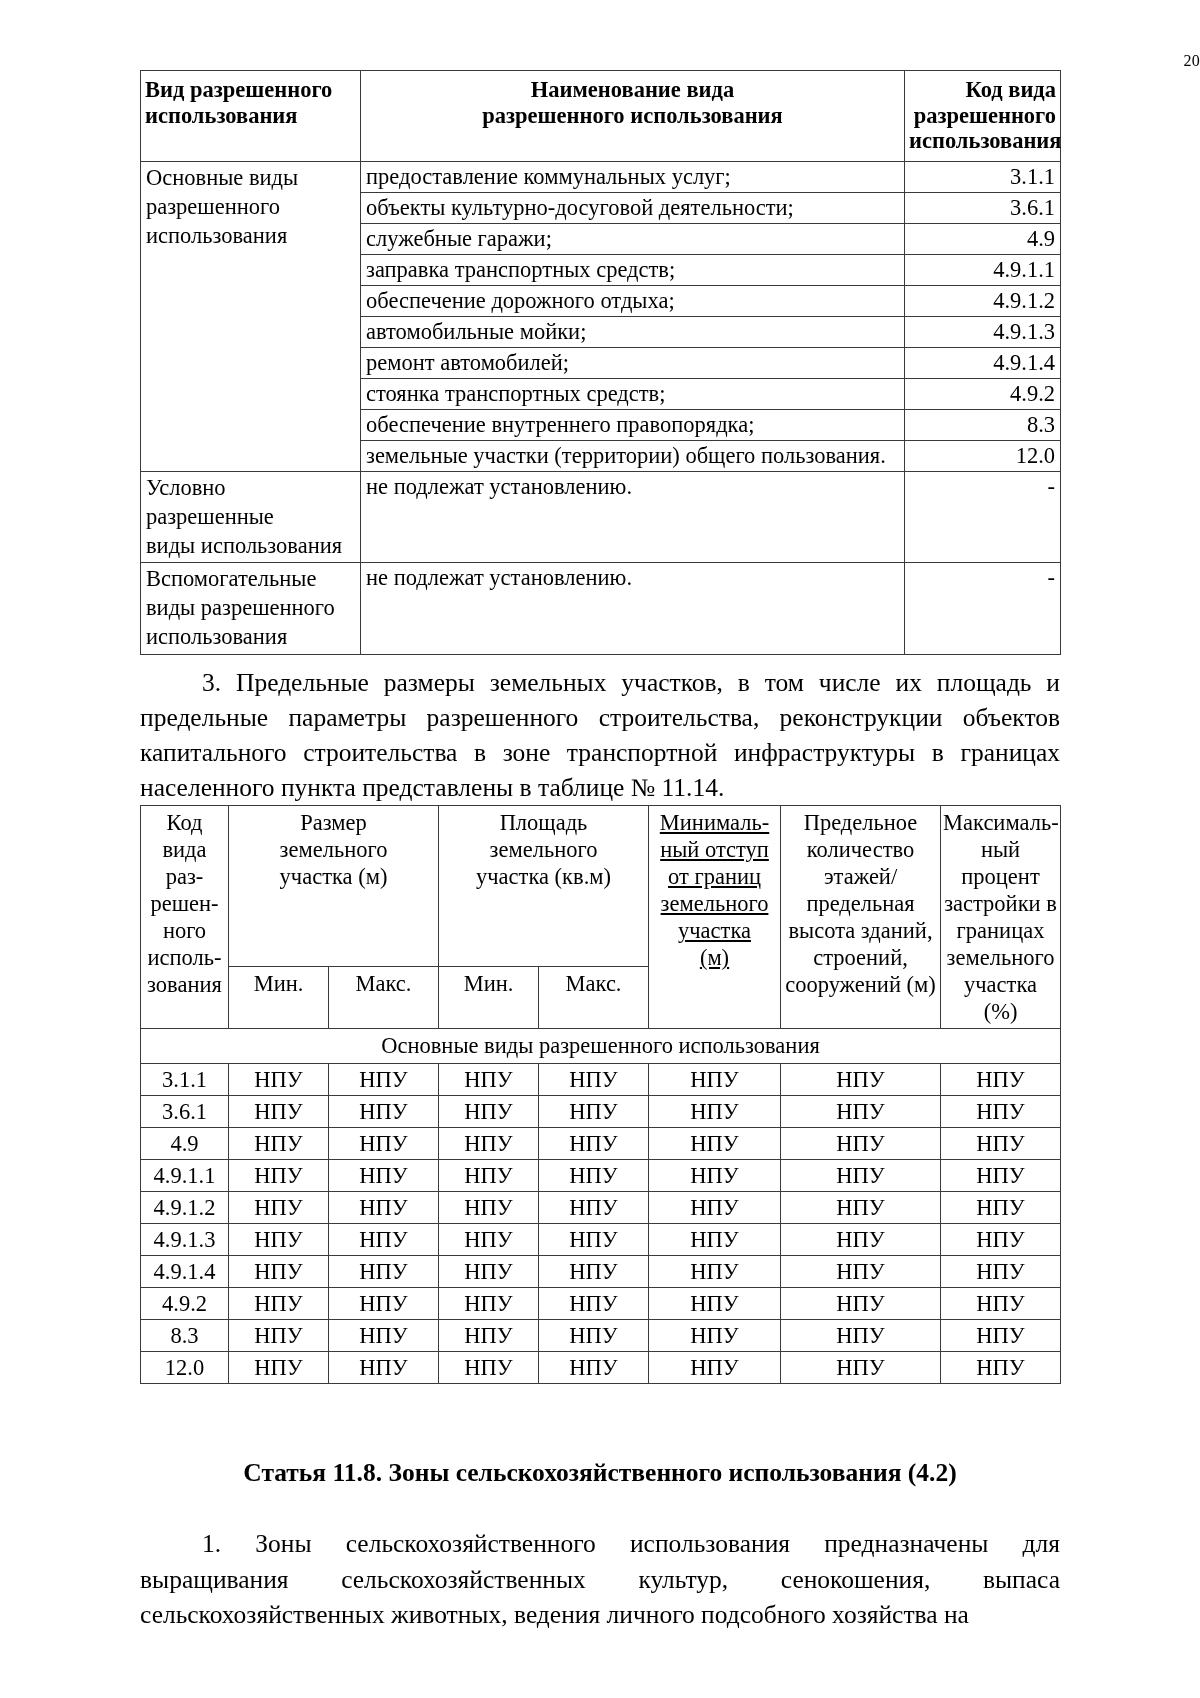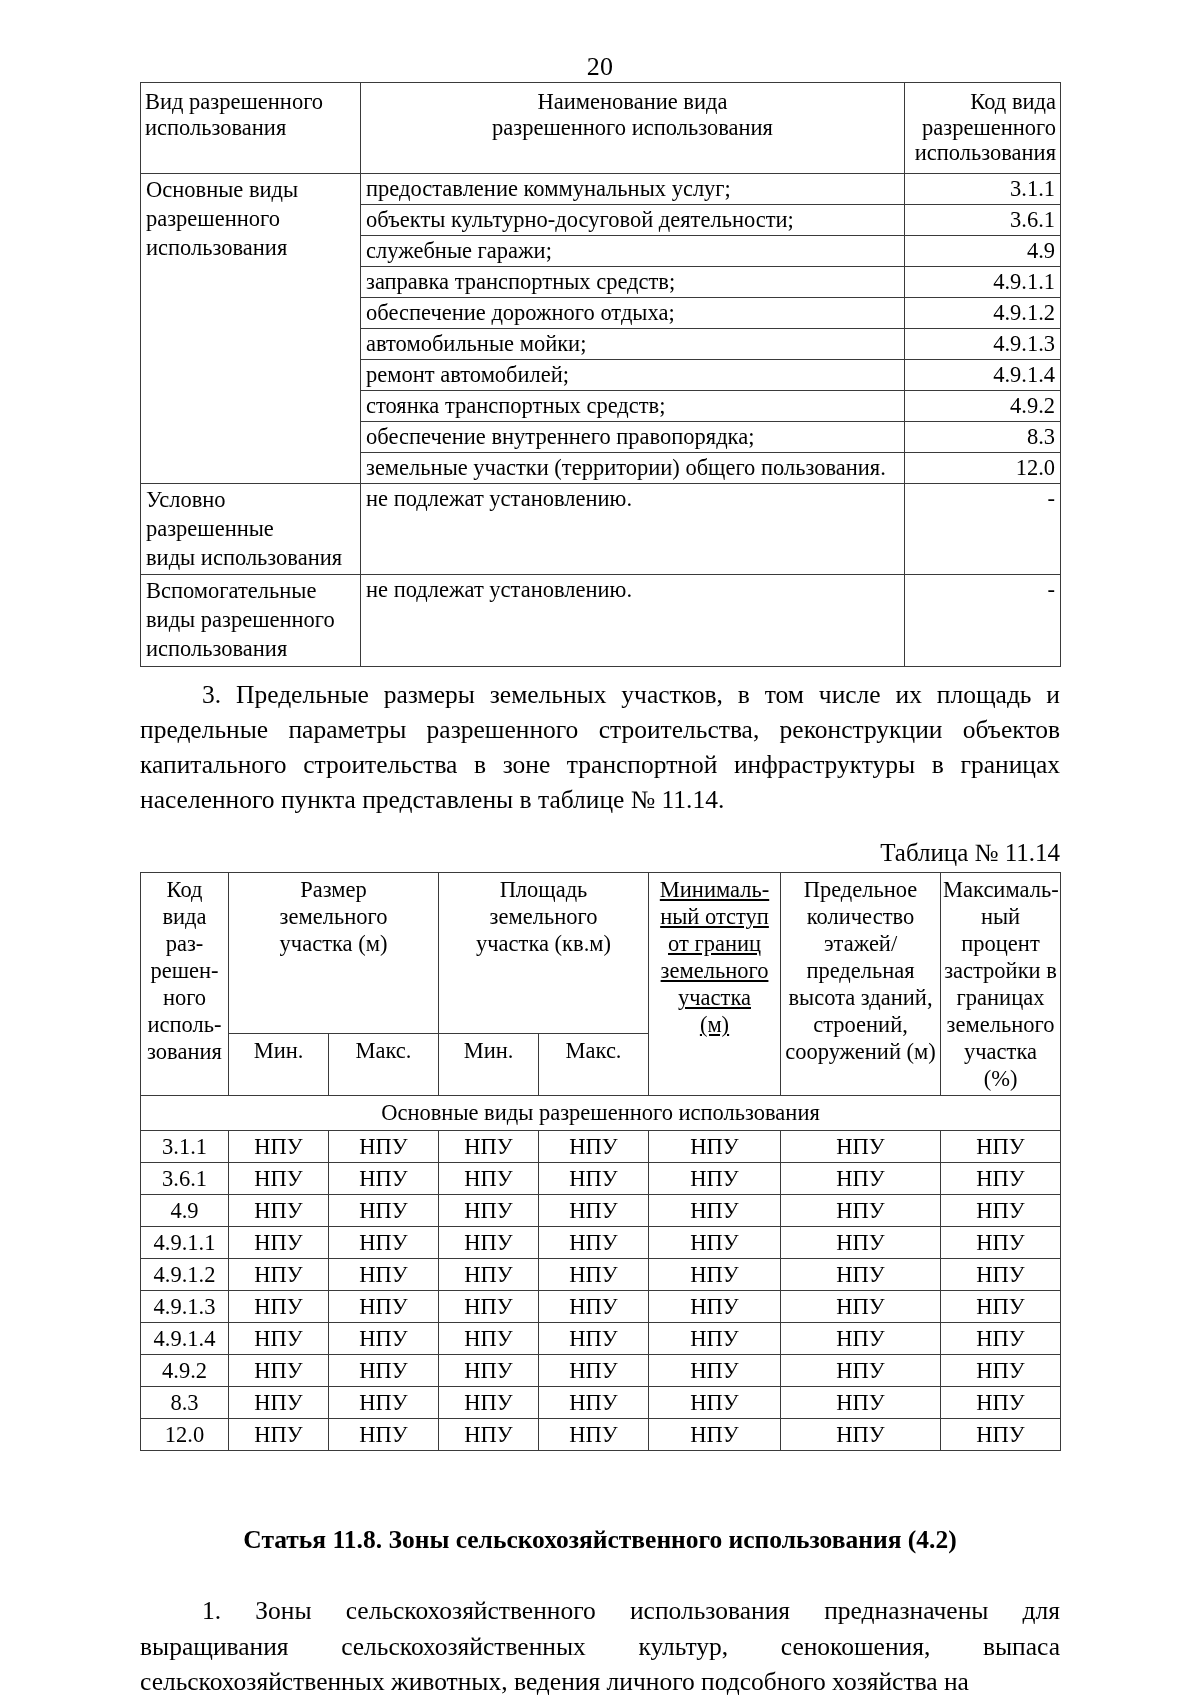--- a/index.html
+++ b/index.html
@@ -16,22 +16,22 @@
     overflow: hidden;
   }
   .page {
     position: relative;
     width: 1200px;
     height: 1698px;
     box-sizing: border-box;
     padding: 0;
   }
   .page-number {
-    text-align: center;
-    font-size: 26px;
+    text-align: right;
+    font-size: 16px;
     margin-top: 52px;
     letter-spacing: 0.2px;
   }
   .content {
     margin: 0 auto;
     width: 920px;
   }
   .table-caption {
     text-align: right;
     font-size: 25px;
@@ -50,20 +50,21 @@
     font-size: 22.5px;
     line-height: 1.14;
     padding: 2px 5px;
     vertical-align: top;
   }
   
   .t13 th {
     text-align: center;
     vertical-align: middle;
     padding: 6px 4px 7px 4px;
+    font-weight: bold;
   }
   .t13 .c-kind {
     width: 220px;
     text-align: left;
     vertical-align: top;
   }
   .t13 .c-name {
     width: 542px;
     text-align: left;
     vertical-align: top;
@@ -225,21 +226,20 @@
             <div>использования</div>
           </td>
           <td class="c-name">не подлежат установлению.</td>
           <td class="c-code">-</td>
         </tr>
       </tbody>
     </table>
 
     <p class="body-text">3. Предельные размеры земельных участков, в том числе их площадь и предельные параметры разрешенного строительства, реконструкции объектов капитального строительства в зоне транспортной инфраструктуры в границах населенного пункта представлены в таблице № 11.14.</p>
 
-    <div class="table-caption">Таблица № 11.14</div>
 
     <table class="t14">
       <colgroup>
         <col style="width:88px">
         <col style="width:100px">
         <col style="width:110px">
         <col style="width:100px">
         <col style="width:110px">
         <col style="width:132px">
         <col style="width:160px">

